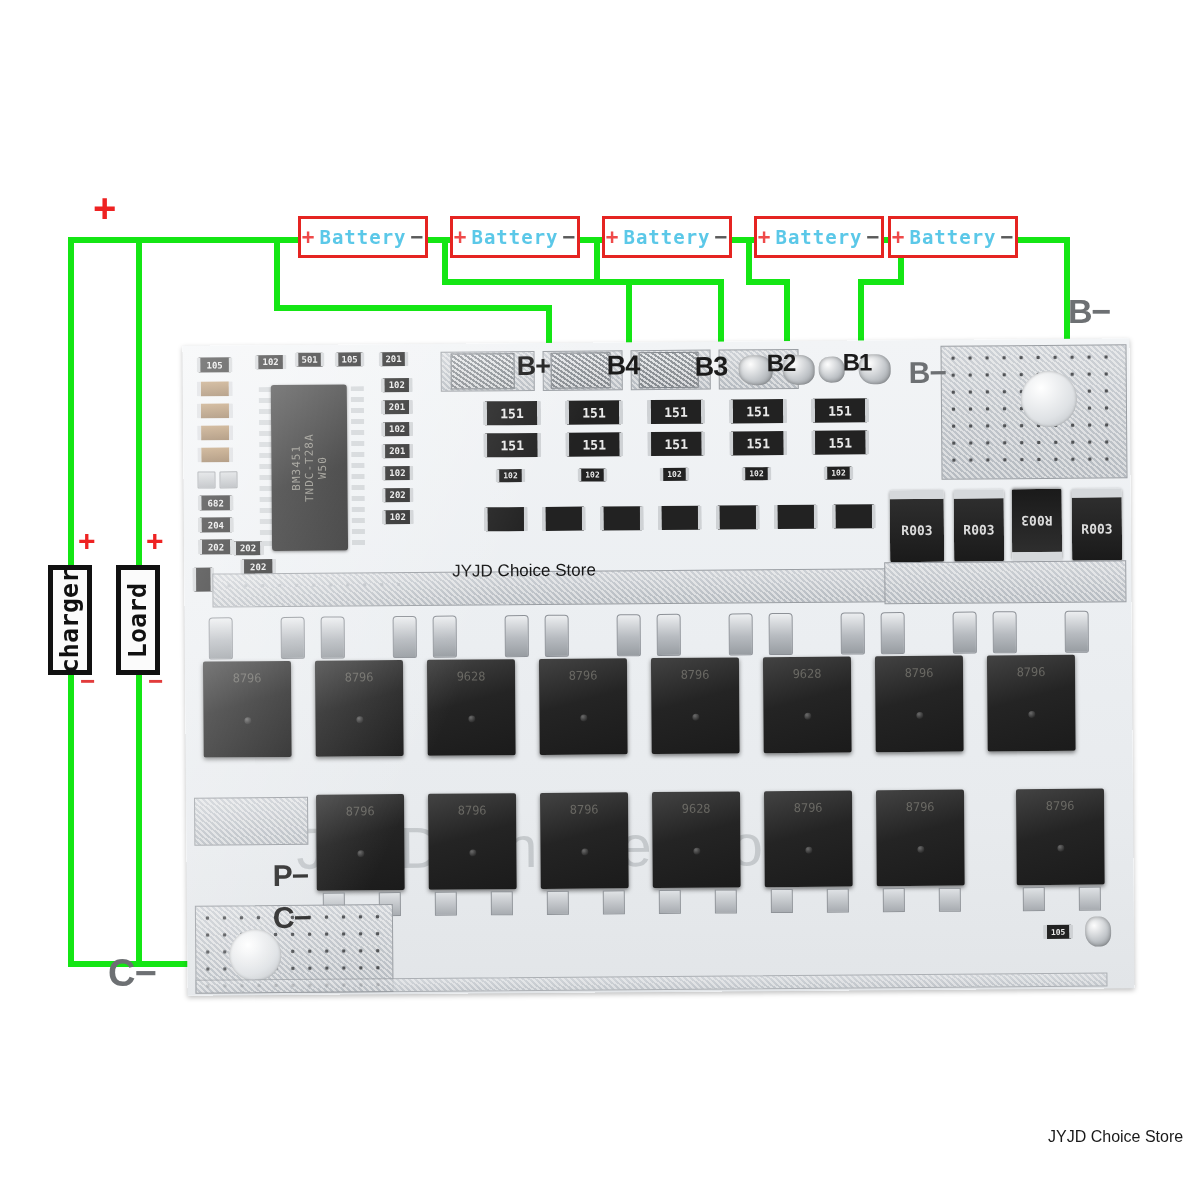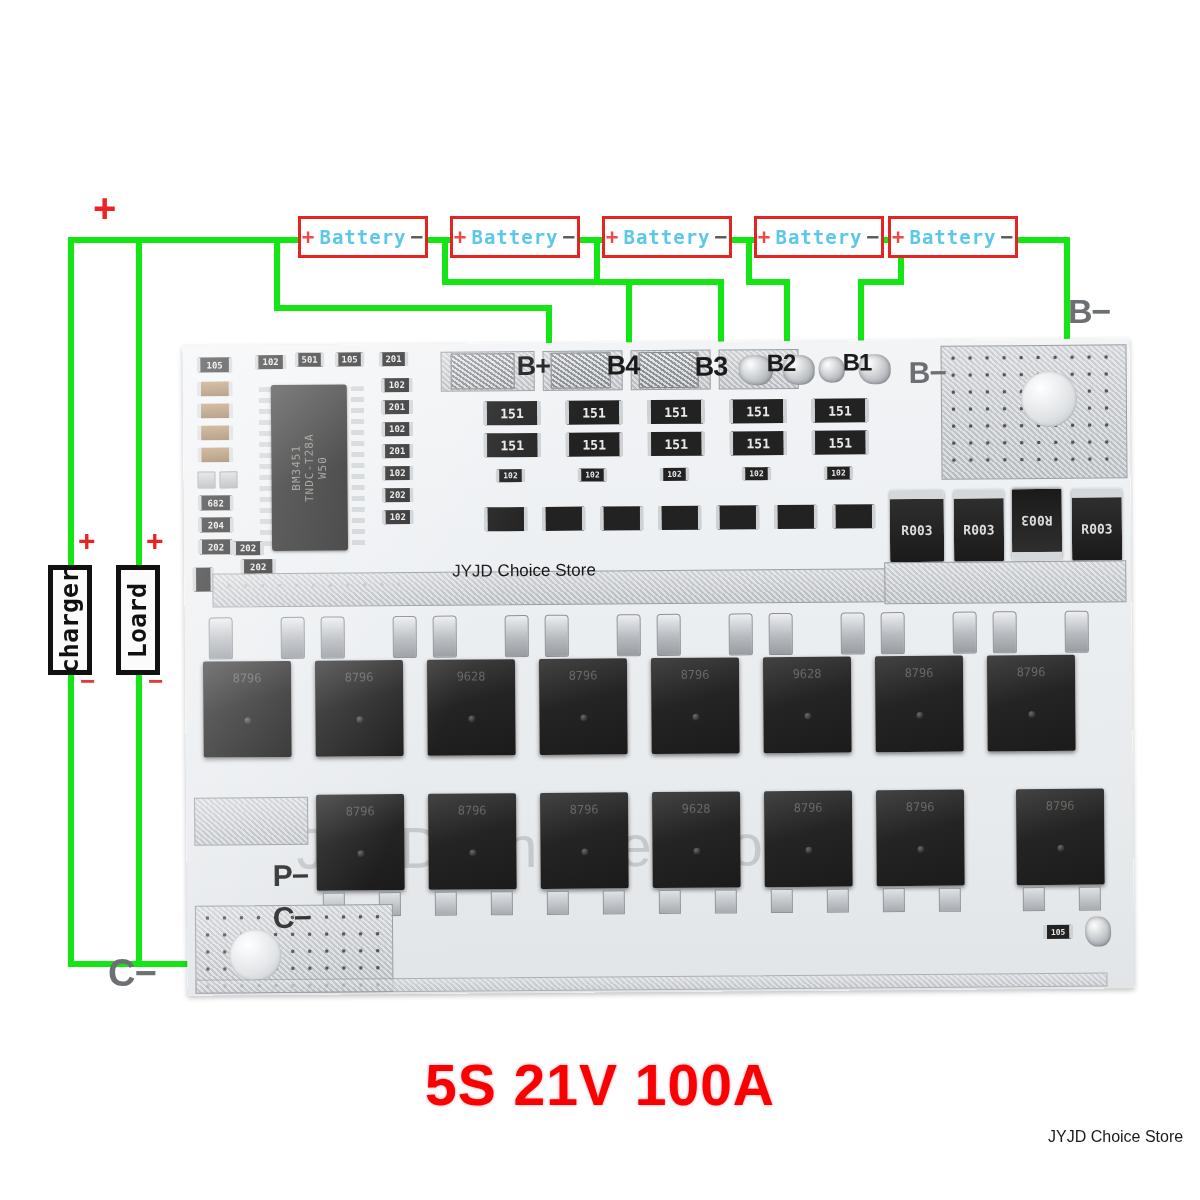--- a/index.html
+++ b/index.html
@@ -518,16 +518,15 @@
 
     <div class="silk" style="left:86px;top:514px;font-size:30px;color:#2a2a2a;">P−</div>
     <div class="silk" style="left:86px;top:556px;font-size:30px;color:#2a2a2a;">C−</div>
 
     <div class="smd" style="left:856px;top:586px;width:30px;height:14px;font-size:8px;">105</div>
     <div class="solderblob" style="left:898px;top:578px;width:26px;height:30px;"></div>
 
     <div class="pour" style="left:8px;top:634px;width:910px;height:12px;opacity:.75;"></div>
   </div>
 
-  <div id="title">5S 21V 100A</div>
 
   <div class="wm" style="left:1048px;top:1128px;font-size:16px;">JYJD Choice Store</div>
 </div>
 
 </body></html>

